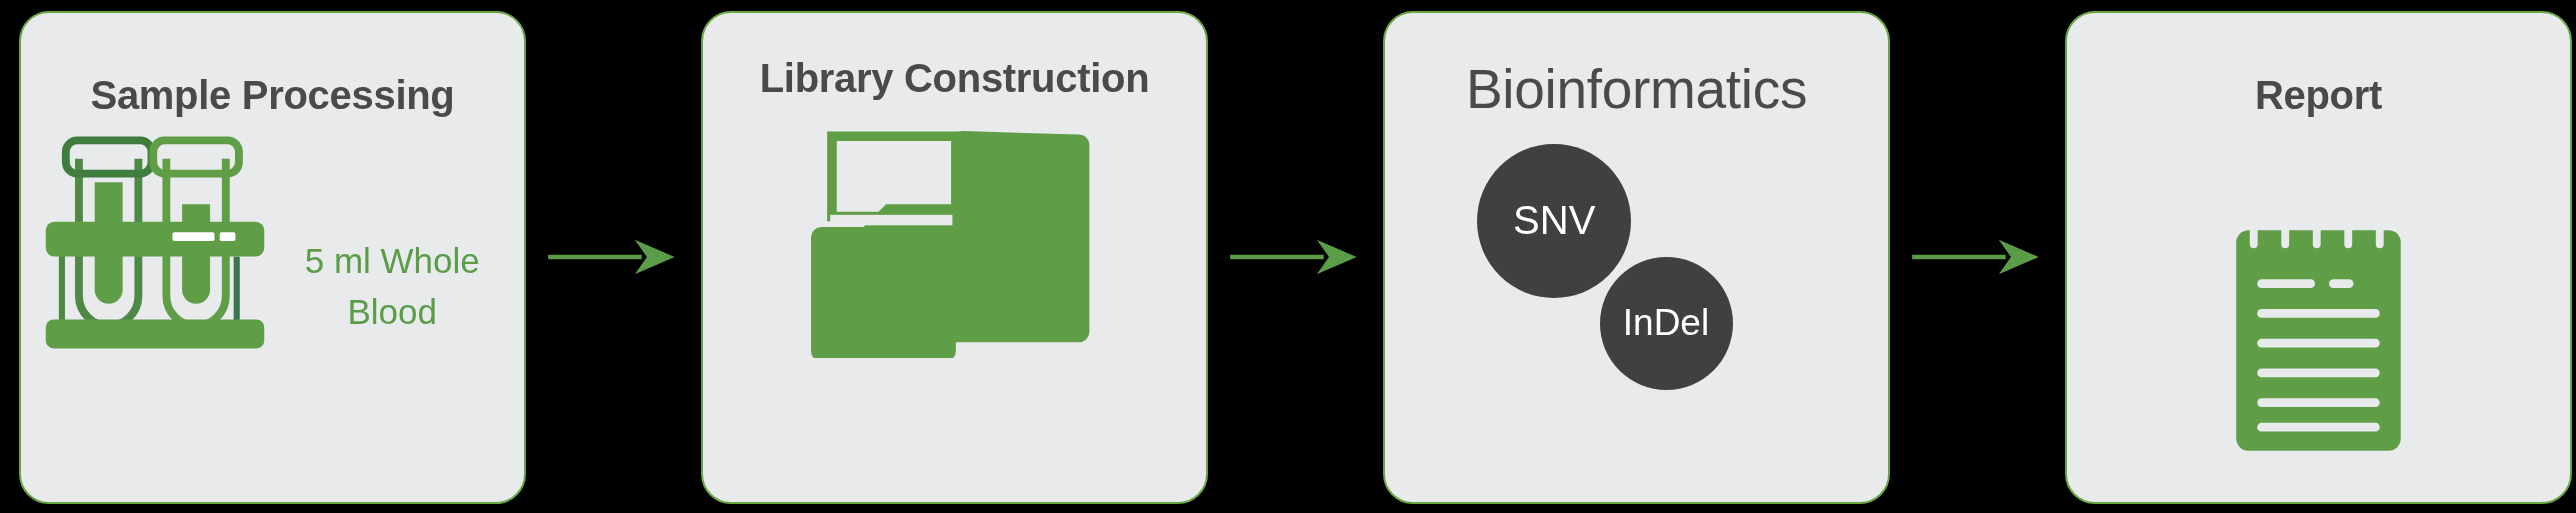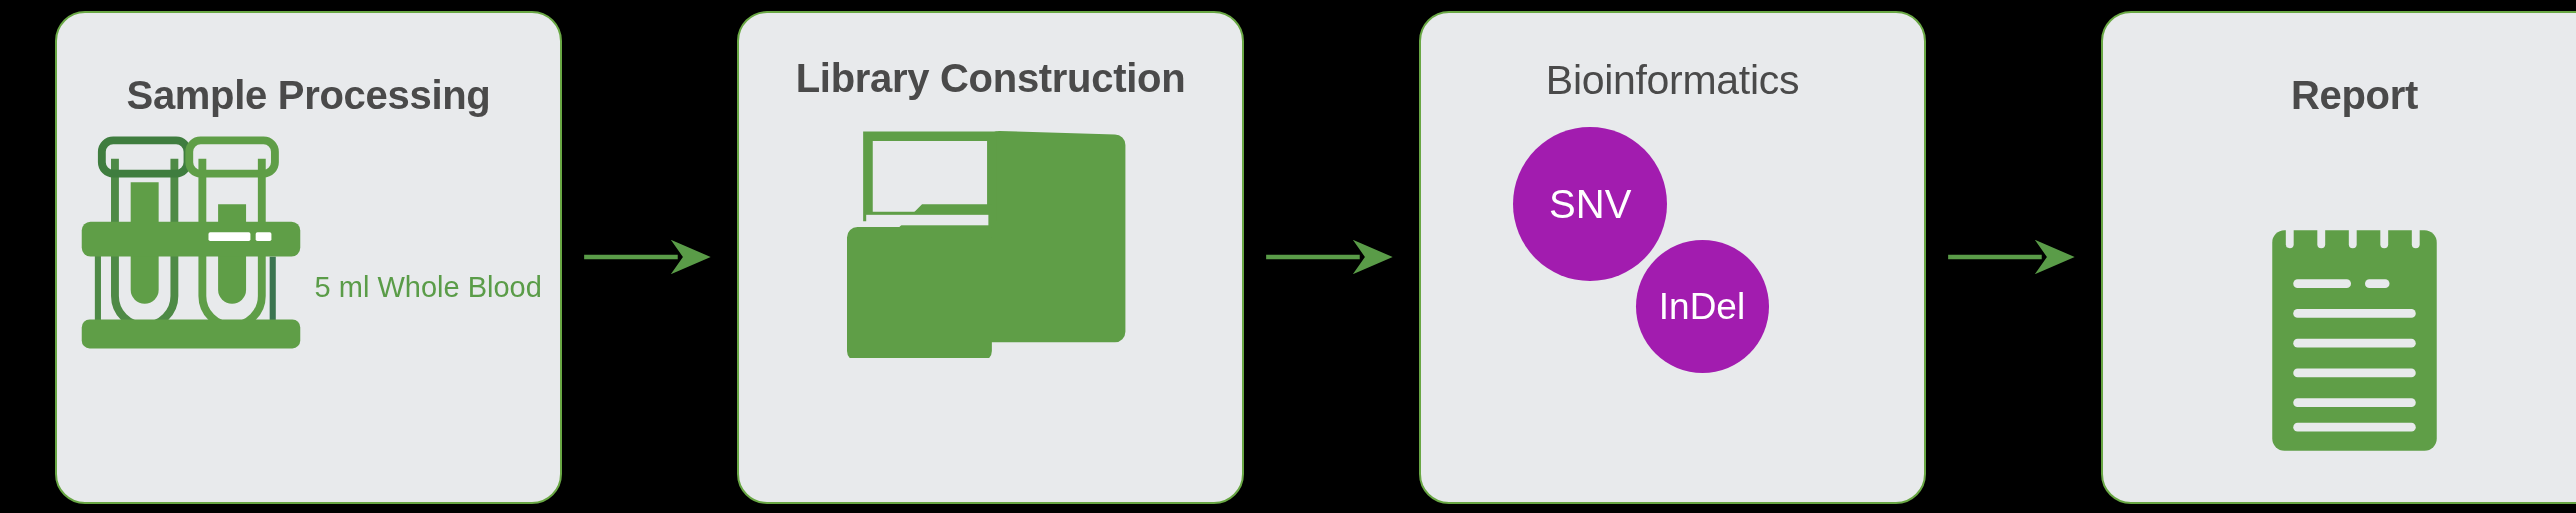--- a/index.html
+++ b/index.html
@@ -8,21 +8,20 @@
     width:2576px; height:514px;
     font-family:"Liberation Sans", sans-serif;
     overflow:hidden;
     position:relative;
   }
   #flow {
     width:2300px; height:514px;
     display:flex;
     align-items:center;
     position:relative;
-    margin-left:36px;
   }
 
   
   .card {
     background:#e8eaec;
     border:2.6px solid #69a744;
     border-radius:30px;
     position:relative;
     flex:0 0 auto;
     display:flex;
@@ -39,21 +38,21 @@
     font-size:40px;
     font-weight:bold;
     line-height:1.17;
     text-align:center;
     width:100%;
     padding:0 19px;
     letter-spacing:-0.3px;
   }
   .c1 .card-title { margin-top:59px; }
   .c2 .card-title { margin-top:42px; }
-  .c3 .card-title { margin-top:44px; font-weight:normal; font-size:41px; }
+  .c3 .card-title { margin-top:44px; font-weight:normal; font-size:55px; }
   .c4 .card-title { margin-top:59px; }
 
   
   .arrow {
     flex:0 0 auto;
     width:175px;
     height:70px;
     display:flex;
     align-items:center;
     justify-content:center;
@@ -64,42 +63,42 @@
   .c1-body {
     display:flex;
     align-items:center;
     width:100%;
     padding:0 15.7px;
     margin-top:15.7px;
   }
   .c1-icon { flex:0 0 auto; }
   .c1-note {
     color:#5a9c48;
-    font-size:29px;
+    font-size:35px;
     line-height:1.45;
     text-align:center;
     flex:1 1 auto;
     margin-top:84px;
     padding-left:3.5px;
   }
 
   
   .c2-icon { margin-top:30px; }
 
   
   .c3-bubbles {
     position:relative;
     width:350px;
     height:262px;
     margin-top:15.7px;
   }
   .bubble {
     position:absolute;
     border-radius:50%;
-    background:#a21caf;
+    background:#404040;
     color:#ffffff;
     display:flex;
     align-items:center;
     justify-content:center;
     font-size:40px;
   }
   .bubble.snv  { width:154px; height:154px; left:15.7px;  top:7px; }
   .bubble.indel{ width:133px; height:133px; left:138px; top:120px; font-size:37px; }
 
   

